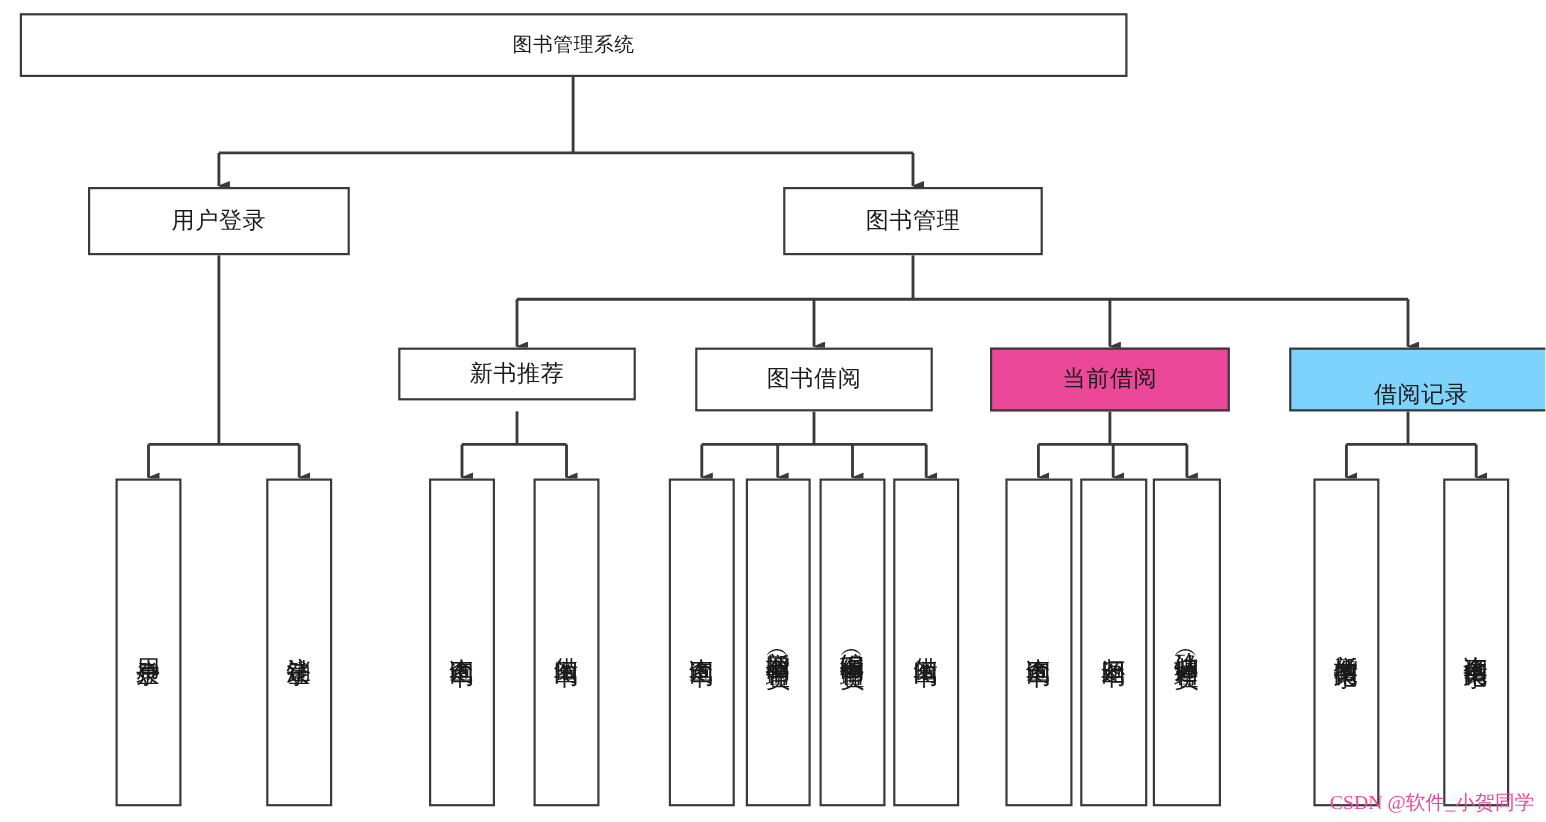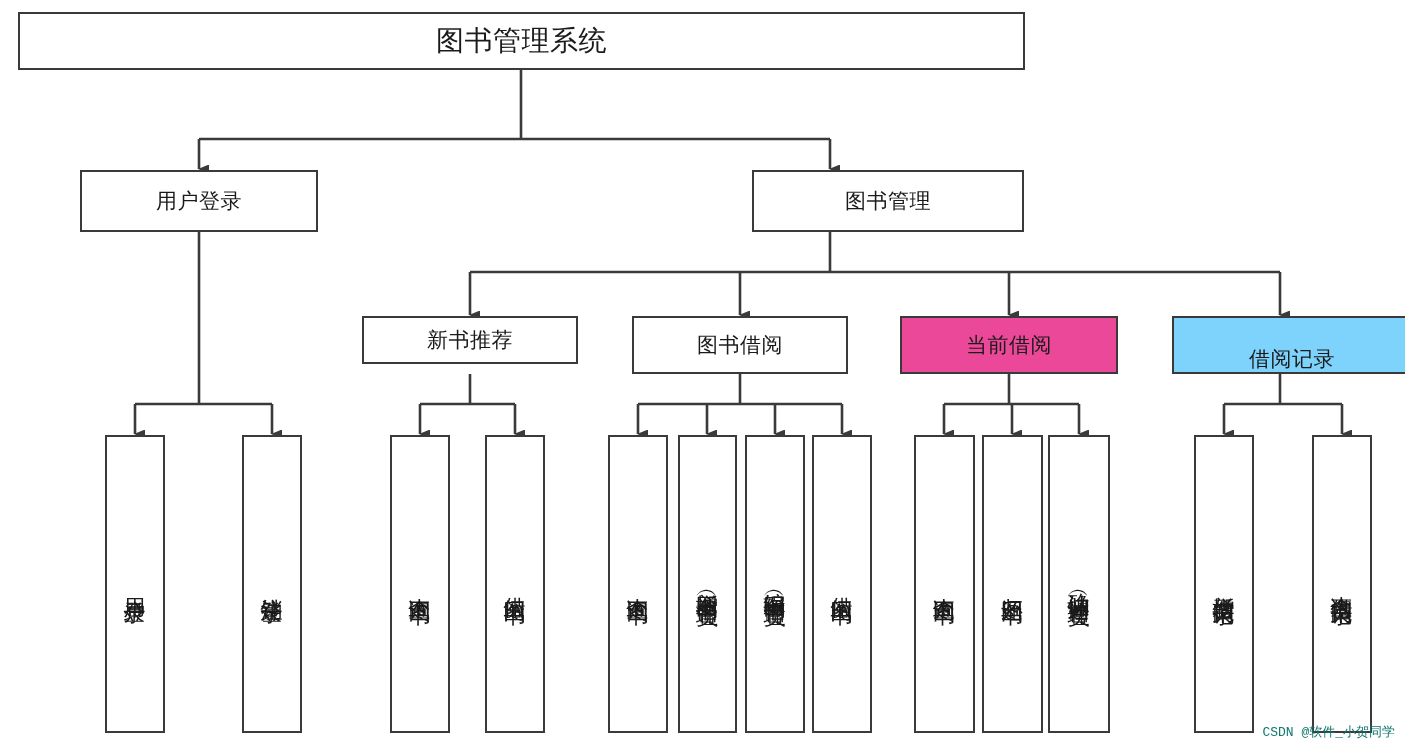--- a/index.html
+++ b/index.html
@@ -40,44 +40,44 @@
     display: block;
     text-align: center;
     line-height: 1.18;
     letter-spacing: 0.5px;
   }
   
   .node.h .label {
     font-size: 21px;
   }
   .node.root .label {
-    font-size: 28px;
+    font-size: 18px;
   }
   
   .node.v {
     align-items: center;
     justify-content: center;
   }
   .node.v .label {
     writing-mode: vertical-rl;
     text-orientation: upright;
     font-size: 22px;
     line-height: 1.05;
     letter-spacing: 2px;
     white-space: nowrap;
   }
   #watermark {
     position: absolute;
     right: 10px;
     bottom: 6px;
-    font-size: 13px;
-    color: #0f766e;
+    font-size: 18px;
+    color: #ec4899;
     z-index: 5;
     white-space: nowrap;
-    font-family: Liberation Mono, monospace;
+    font-family: Liberation Serif, serif;
   }
 </style>
 </head>
 <body>
 
 <div id="canvas">
 
   <svg id="edges" viewBox="0 0 1405 747" width="1405" height="747" xmlns="http://www.w3.org/2000/svg">
     <defs>
       <marker id="arrowhead" markerWidth="9" markerHeight="11" refX="4.5" refY="10" orient="auto" markerUnits="userSpaceOnUse">
@@ -121,21 +121,21 @@
       </g>
   </svg>
 
   <div id="nodes-layer">
       <div class="node h root" style="left: 18px; top: 12px; width: 1007px; height: 58px; border-color: rgb(58, 58, 58); background: rgb(255, 255, 255);">
         <span class="label">图书管理系统</span>
       </div>
       <div class="node h" style="left: 80px; top: 170px; width: 238px; height: 62px; border-color: rgb(58, 58, 58); background: rgb(255, 255, 255);">
         <span class="label">用户登录</span>
       </div>
-      <div class="node h" style="left: 752px; top: 170px; width: 272px; height: 62px; border-color: rgb(58, 58, 58); background: rgb(255, 255, 255);">
+      <div class="node h" style="left: 712px; top: 170px; width: 236px; height: 62px; border-color: rgb(58, 58, 58); background: rgb(255, 255, 255);">
         <span class="label">图书管理</span>
       </div>
       <div class="node h" style="left: 362px; top: 316px; width: 216px; height: 48px; border-color: rgb(58, 58, 58); background: rgb(255, 255, 255);">
         <span class="label">新书推荐</span>
       </div>
       <div class="node h" style="left: 632px; top: 316px; width: 216px; height: 58px; border-color: rgb(58, 58, 58); background: rgb(255, 255, 255);">
         <span class="label">图书借阅</span>
       </div>
       <div class="node h" style="left: 900px; top: 316px; width: 218px; height: 58px; border-color: rgb(58, 58, 58); background: #ec4899;">
         <span class="label">当前借阅</span>

